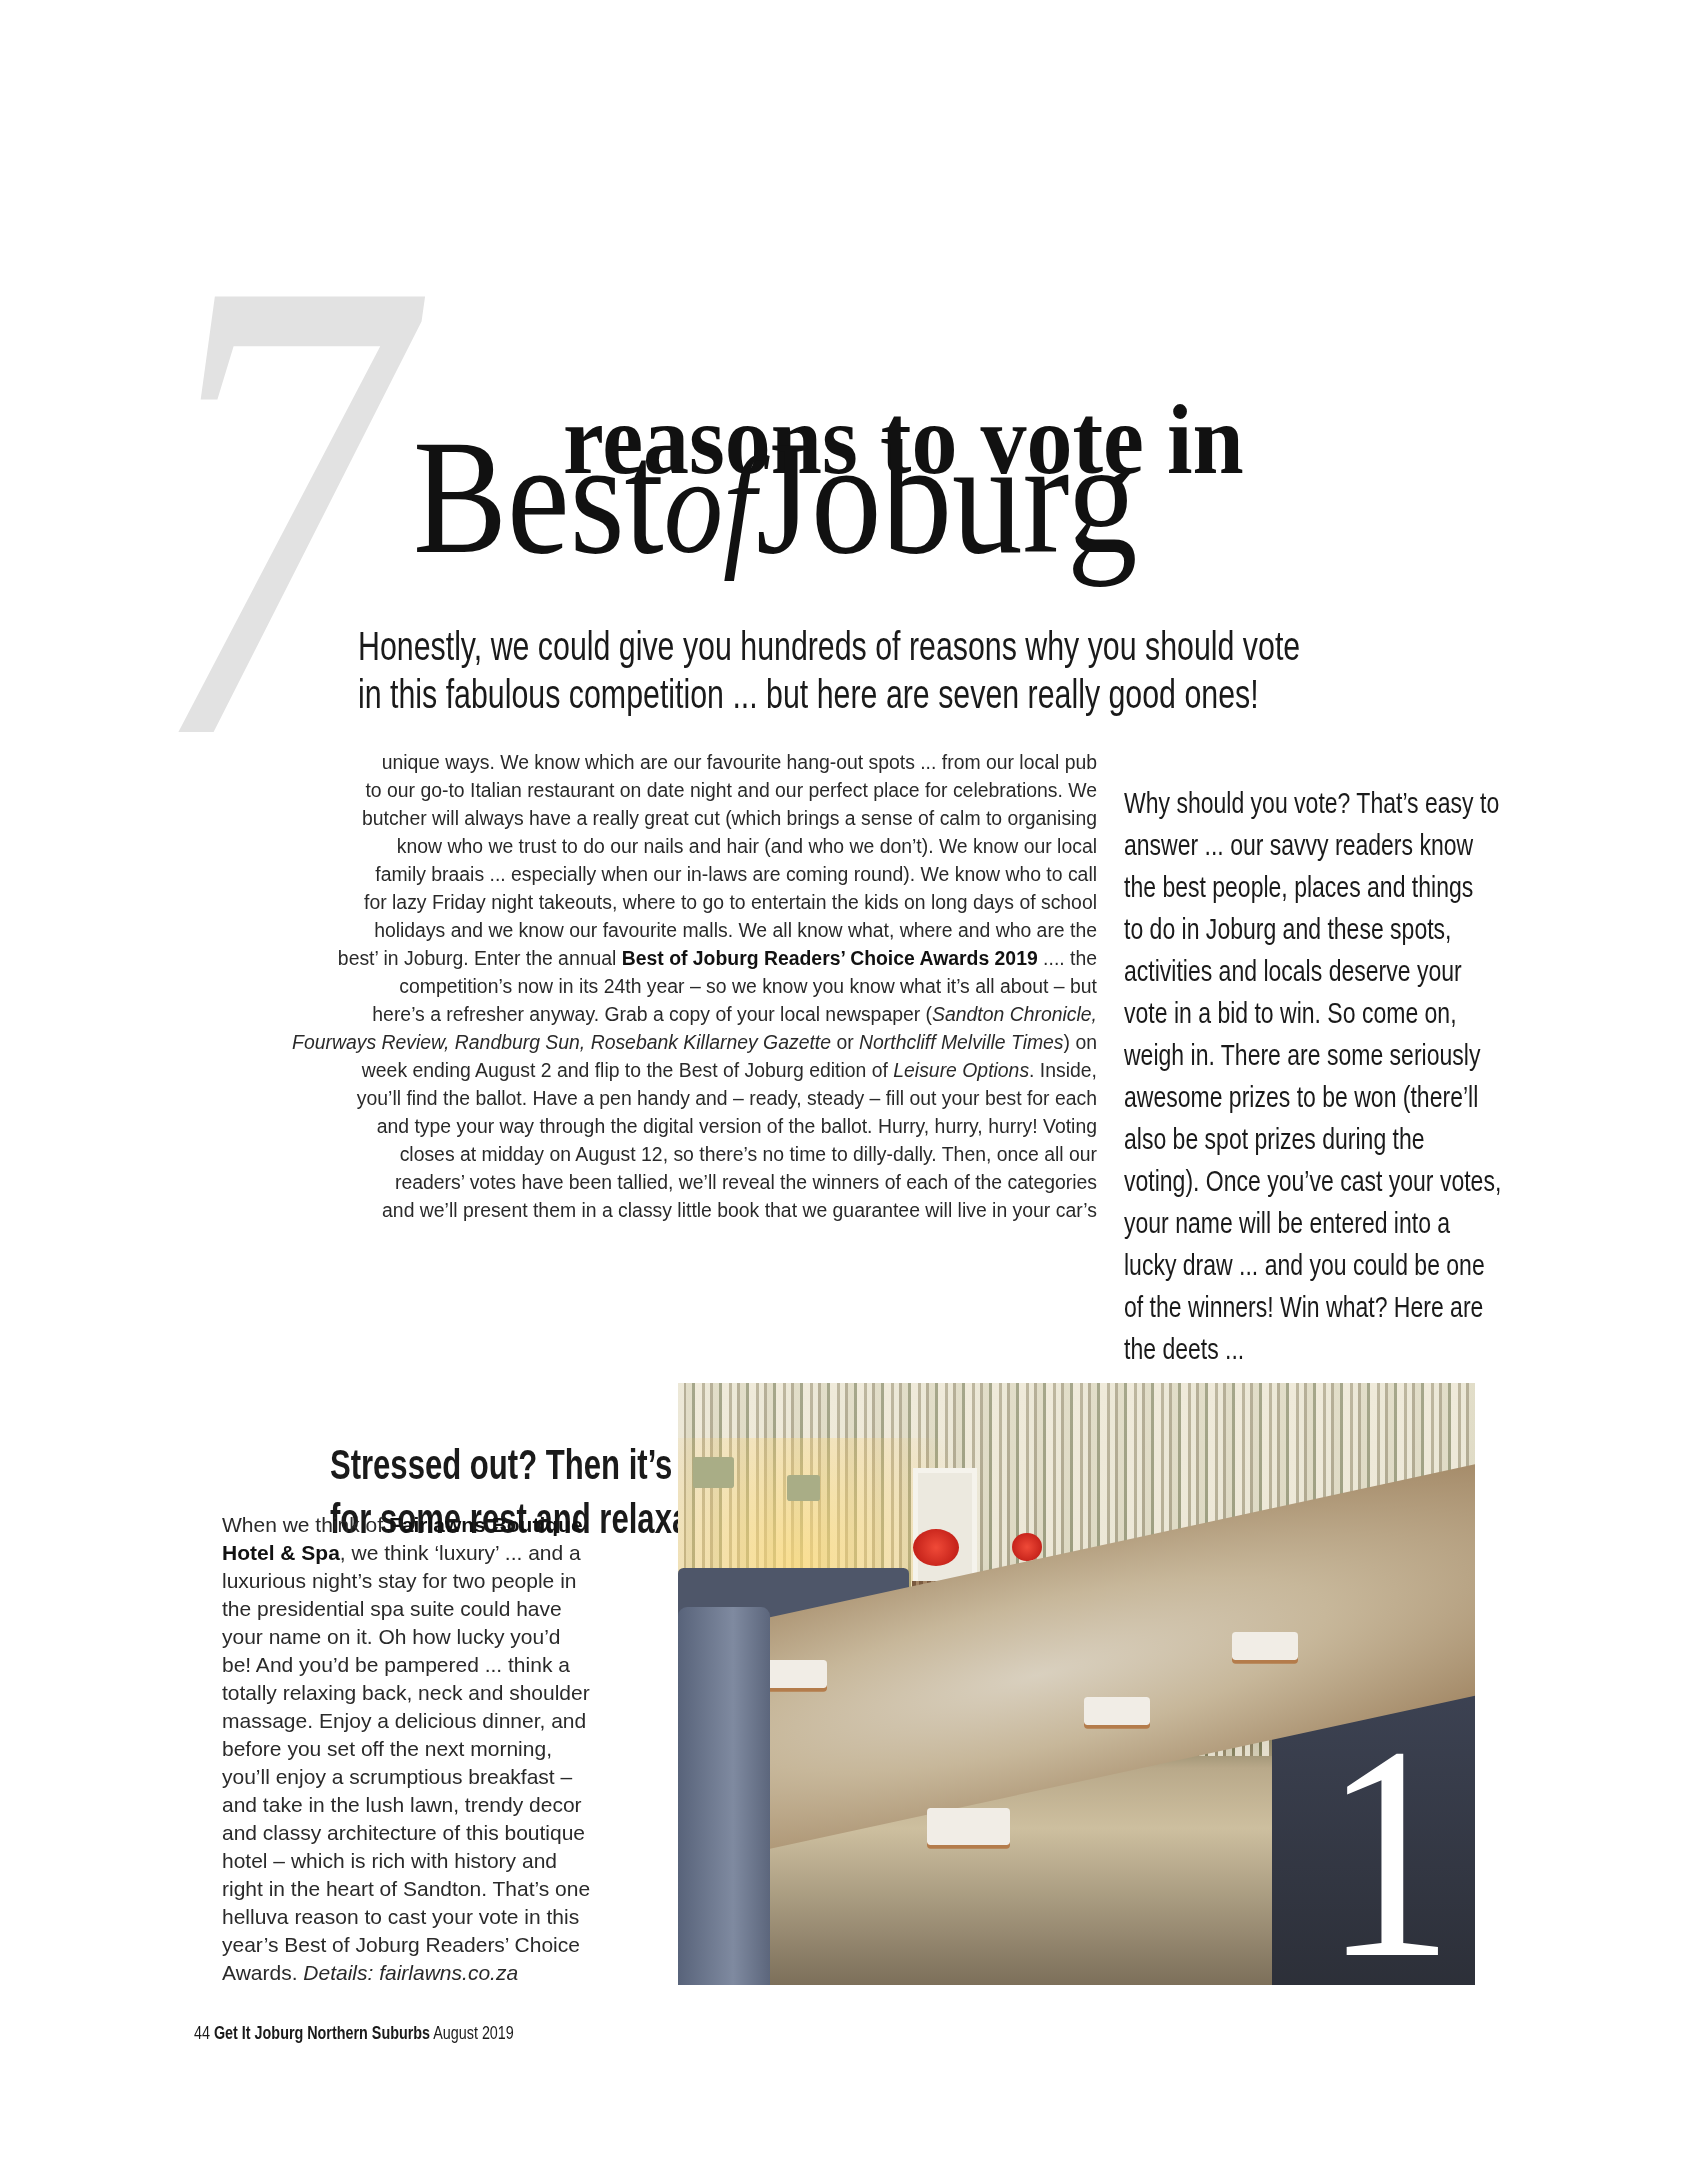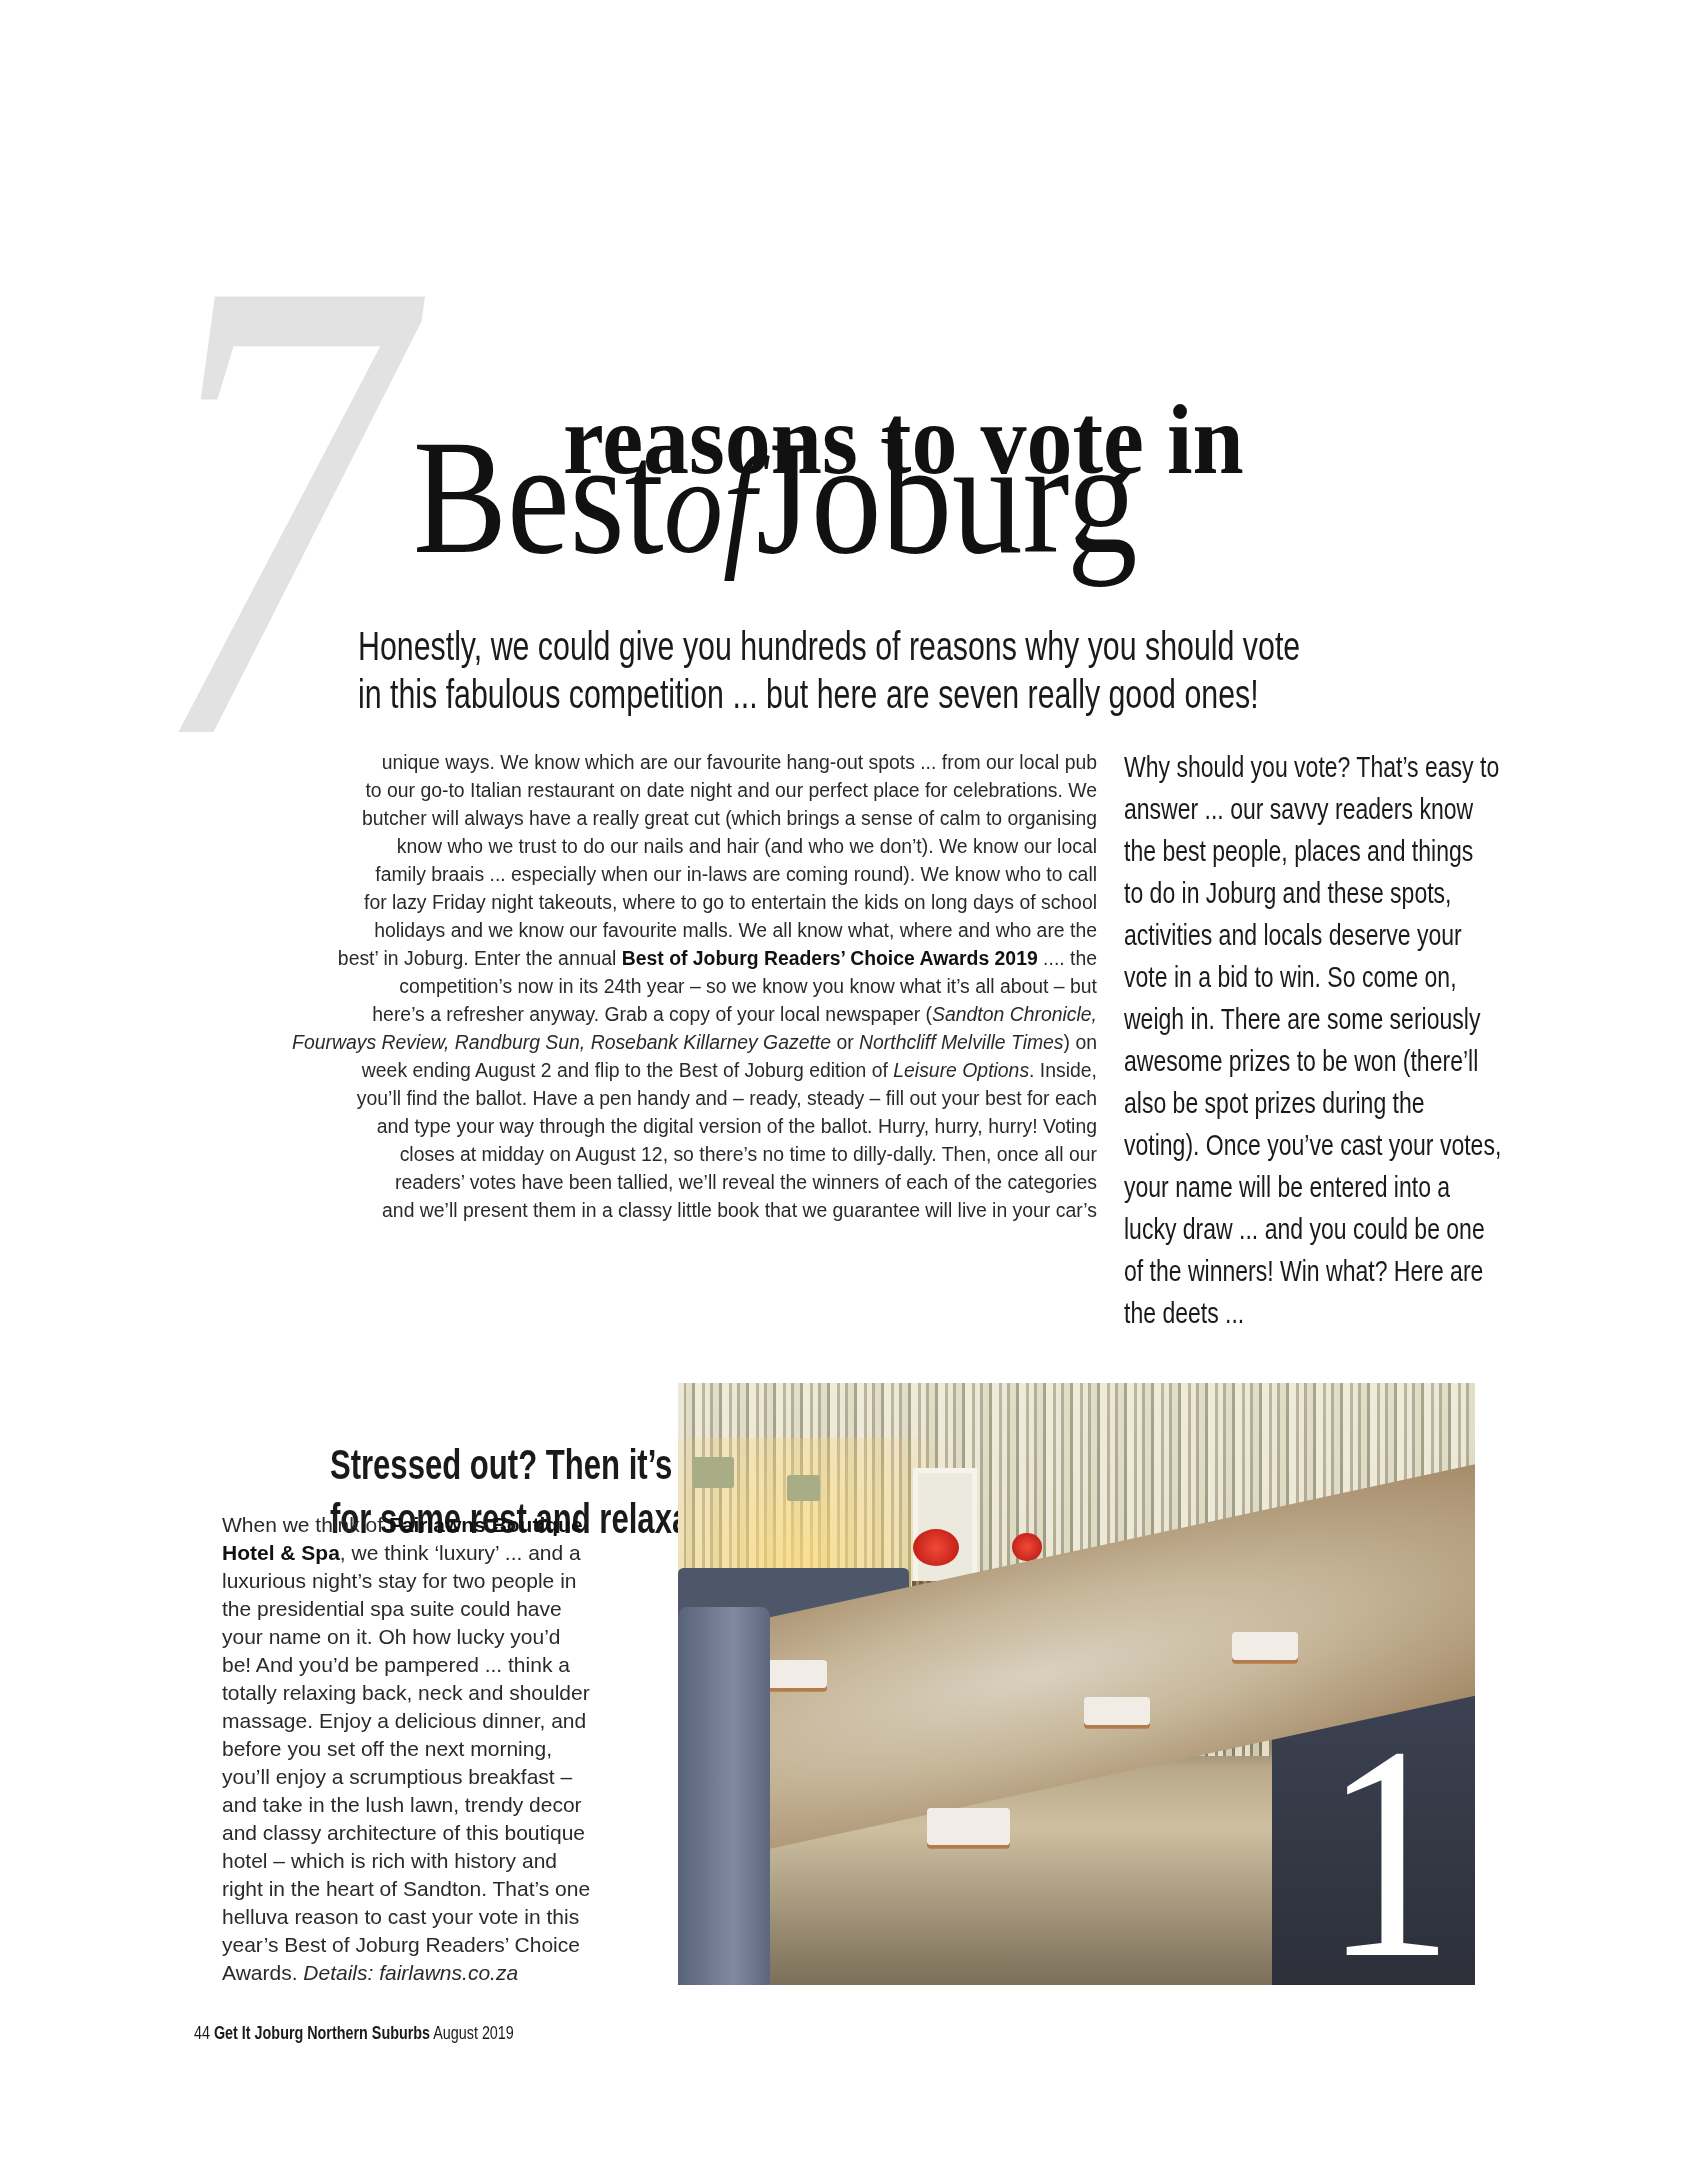--- a/index.html
+++ b/index.html
@@ -31,21 +31,21 @@
 
     .intro-col {
       position: absolute; left: 229px; top: 748px; width: 868px;
       font-family: "Liberation Sans", sans-serif; font-size: 19.4px; line-height: 28px;
       text-align: right; color: #2a2a2a; z-index: 2;
     }
     .intro-col .line { display: block; white-space: nowrap; }
     .intro-col b { font-weight: bold; color: #111; }
 
     .side-col {
-      position: absolute; left: 1124px; top: 746px; width: 369px;
+      position: absolute; left: 1124px; top: 782px; width: 369px;
       font-family: "Liberation Sans", sans-serif; font-size: 29.5px; line-height: 42px; color: #1a1a1a;
       z-index: 2;
     }
     .side-col .line { display: block; white-space: nowrap; transform: scaleX(0.78); transform-origin: left center; }
 
     .reason-heading {
       position: absolute; left: 222px; top: 1403px; width: 415px; text-align: right;
       font-family: "Liberation Sans", sans-serif; font-size: 42px; line-height: 54px; color: #1a1a1a;
     }
     .reason-heading .line { display: block; white-space: nowrap; transform: scaleX(0.74); transform-origin: right center; }

